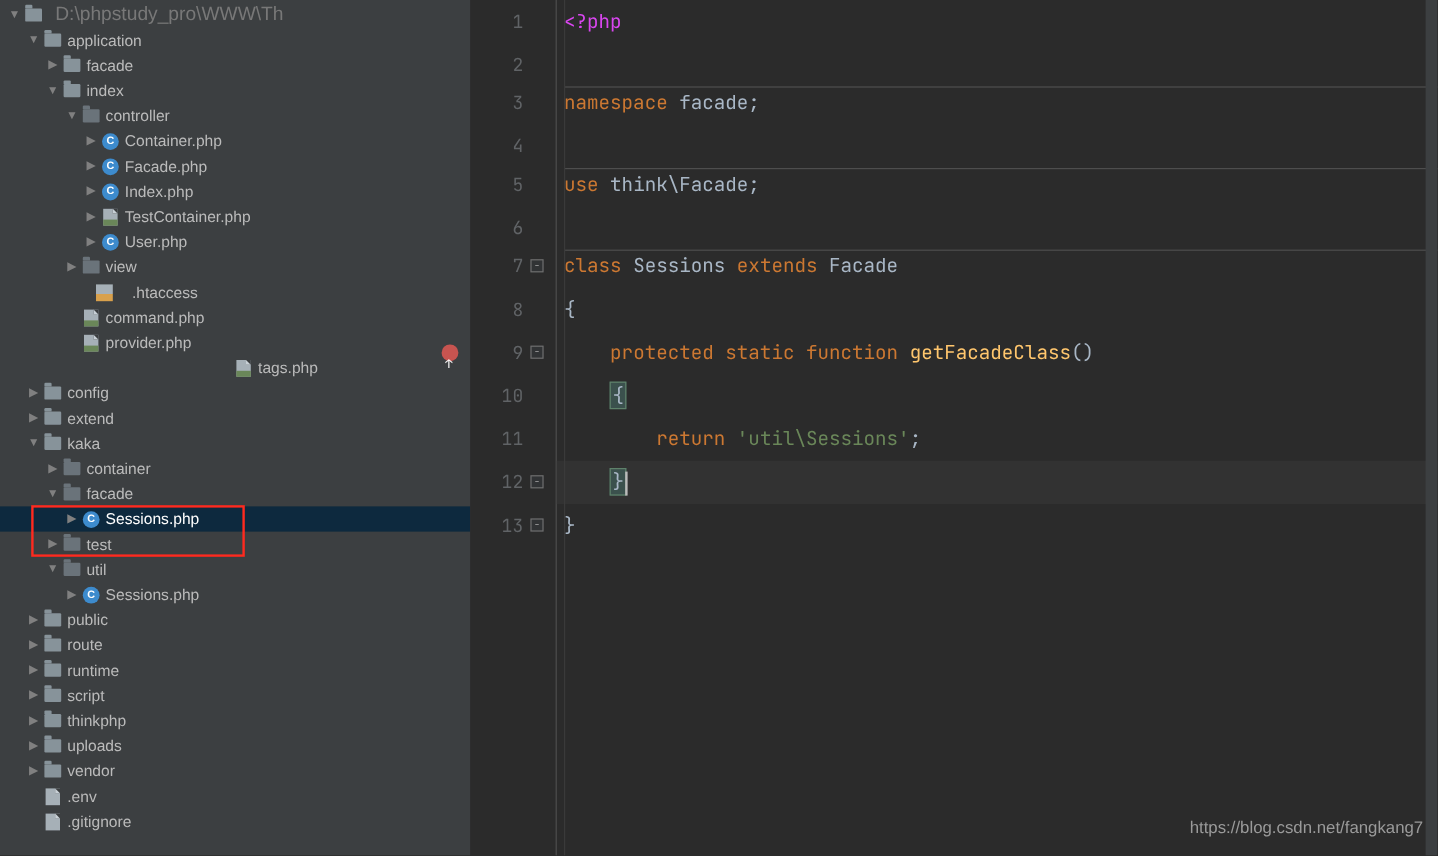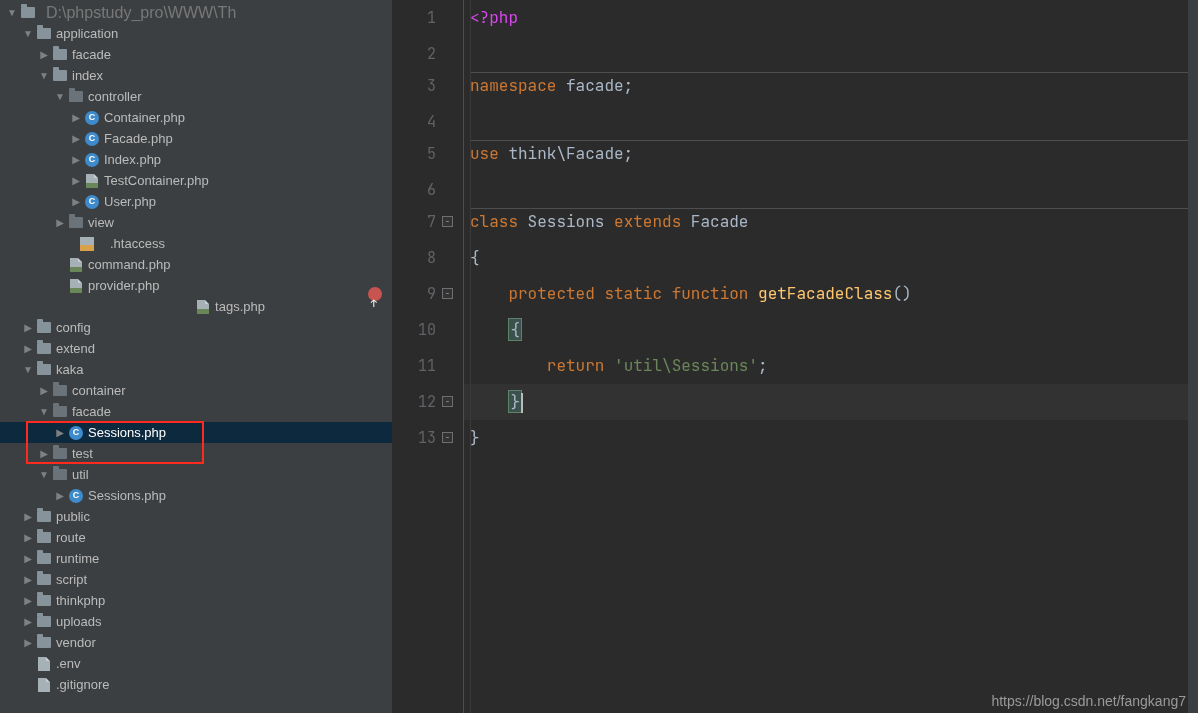--- a/index.html
+++ b/index.html
@@ -44,21 +44,21 @@
   .kw { color: #cc7832; }
   .fn { color: #ffc66d; }
   .str { color: #6a8759; }
   .tag { color: #d946ef; }
   .txt { color: #a9b7c6; }
   .brace-hi { background: #3b514d; border: 1px solid #5f826b; color: #a9b7c6; padding: 0 1px; }
   .caret { display: inline-block; width: 2px; height: 20px; background: #bbbbbb; vertical-align: middle; margin-left: -1px; }
   .override { position: absolute; left: 30px; width: 14px; height: 14px; border-radius: 50%; background: #c75450; }
   .override::after { content: "↑"; color: #fff; font-size: 10px; position: absolute; left: 3px; top: -1px; }
   .collapse { position: absolute; left: 2px; width: 11px; height: 11px; border: 1px solid #6e6e6e; background: #313335; color: #9a9a9a; font-size: 9px; line-height: 9px; text-align: center; }
-  .watermark { position: absolute; right: 12px; bottom: 4px; color: #9a9a9a; font-size: 14px; font-family: Arial, sans-serif; }
+  .watermark { position: absolute; right: 12px; bottom: 16px; color: #9a9a9a; font-size: 14px; font-family: Arial, sans-serif; }
   .vguide { position: absolute; top: 0; bottom: 0; width: 1px; background: #3a3a3a; }
   .scrollbar-v { position: absolute; right: 0; top: 0; bottom: 0; width: 10px; background: #3c3f41; }
 </style>
 </head>
 <body>
 
 <div class="app">
 
   <div class="sidebar">
     <div class="tree" id="tree">

